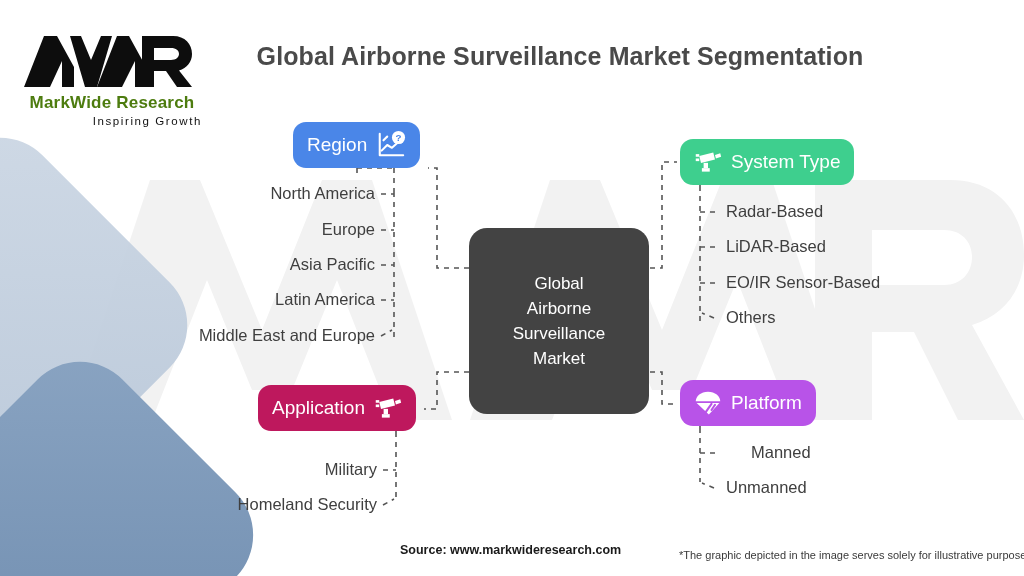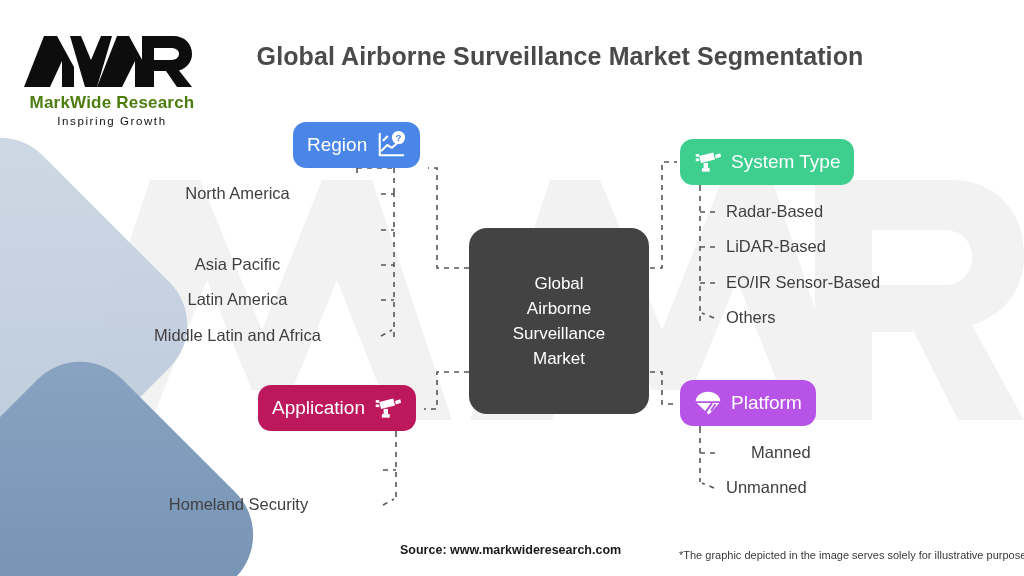--- a/index.html
+++ b/index.html
@@ -33,21 +33,21 @@
   }
 
   
   .logo{position:absolute;left:22px;top:30px;width:180px;}
   .logo-mark{width:170px;height:62px;display:block;}
   .logo-name{
     font-size:17px;font-weight:bold;color:#4d7c0f;letter-spacing:.2px;
     text-align:center;margin-top:1px;white-space:nowrap;
   }
   .logo-tag{
-    font-size:11.5px;color:#111;text-align:center;letter-spacing:1.6px;
+    font-size:11.5px;color:#111;text-align:right;letter-spacing:1.6px;
     margin-top:2px;white-space:nowrap;
   }
 
   
   .title{
     position:absolute;left:0;top:42px;width:1024px;text-align:center;
     font-size:25px;font-weight:bold;color:#4a4a4a;letter-spacing:.1px;
     padding-left:96px;box-sizing:border-box;
   }
 
@@ -70,21 +70,21 @@
   .badge svg{display:block;flex:none;}
   .badge-region{left:293px;top:122px;background:#4a86e8;}
   .badge-system{left:680px;top:139px;background:#3ecf8e;}
   .badge-application{left:258px;top:385px;background:#be185d;}
   .badge-platform{left:680px;top:380px;background:#b853e8;}
 
   
   .leaf{
     position:absolute;font-size:16.5px;color:#3f3f3f;white-space:nowrap;
   }
-  .leaf-right{text-align:center;}
+  .leaf-right{text-align:right;}
   .leaf-left{text-align:left;}
 
   
   .wires{position:absolute;inset:0;}
 
   
   .source{
     position:absolute;left:400px;top:543px;
     font-size:12.5px;font-weight:bold;color:#1a1a1a;white-space:nowrap;
   }
@@ -223,29 +223,31 @@
         <path d="M16 3 C8 3 2 8 2 14 L30 14 C30 8 24 3 16 3 Z"></path>
         <path d="M3 16 L29 16 L17 29 Z"></path>
       </g>
       <path d="M20 17 L13 27" stroke="#b853e8" stroke-width="2.4" stroke-linecap="round"></path>
       <path d="M24 18 L20 24" stroke="#b853e8" stroke-width="2.4" stroke-linecap="round"></path>
     </svg>
     <span>Platform</span>
   </div>
 
   <div class="leaf leaf-right" style="left:100px;top:184px;width:275px;">North America</div>
+  <div class="leaf leaf-right" style="left:100px;top:220px;width:275px;">Europe</div>
   <div class="leaf leaf-right" style="left:100px;top:290px;width:275px;">Latin America</div>
   <div class="leaf leaf-right" style="left:100px;top:255px;width:275px;">Asia Pacific</div>
-  <div class="leaf leaf-right" style="left:100px;top:326px;width:275px;">Middle Latin and Africa</div>
+  <div class="leaf leaf-right" style="left:100px;top:326px;width:275px;">Middle East and Europe</div>
 
   <div class="leaf leaf-left" style="left:726px;top:202px;">Radar-Based</div>
   <div class="leaf leaf-left" style="left:726px;top:237px;">LiDAR-Based</div>
   <div class="leaf leaf-left" style="left:726px;top:273px;">EO/IR Sensor-Based</div>
   <div class="leaf leaf-left" style="left:726px;top:308px;">Others</div>
 
+  <div class="leaf leaf-right" style="left:100px;top:460px;width:277px;">Military</div>
   <div class="leaf leaf-right" style="left:100px;top:495px;width:277px;">Homeland Security</div>
 
   <div class="leaf leaf-left" style="left:751px;top:443px;">Manned</div>
   <div class="leaf leaf-left" style="left:726px;top:478px;">Unmanned</div>
 
   <div class="source">Source: www.markwideresearch.com</div>
   <div class="disclaimer">*The graphic depicted in the image serves solely for illustrative purposes</div>
 
 </div>
 

